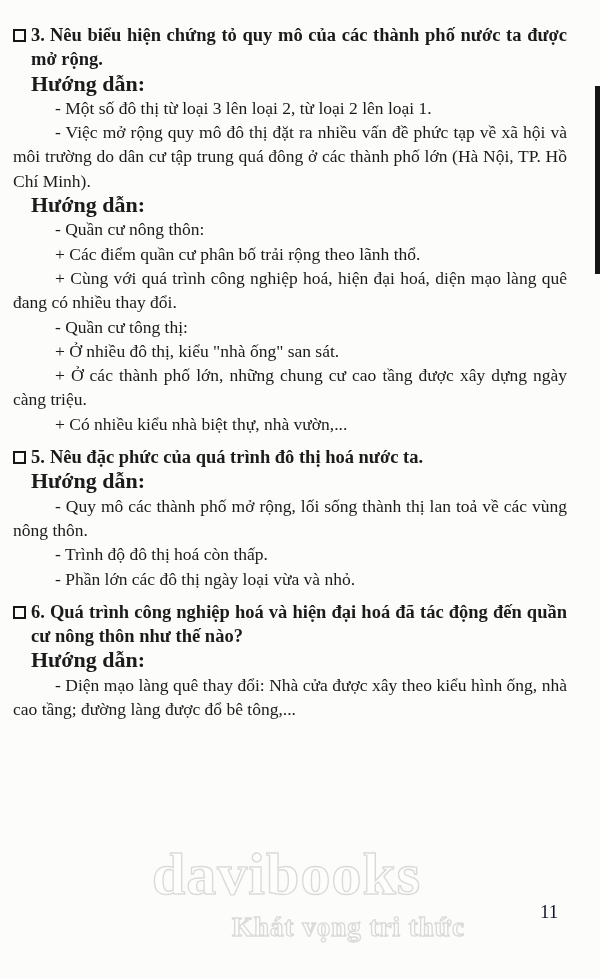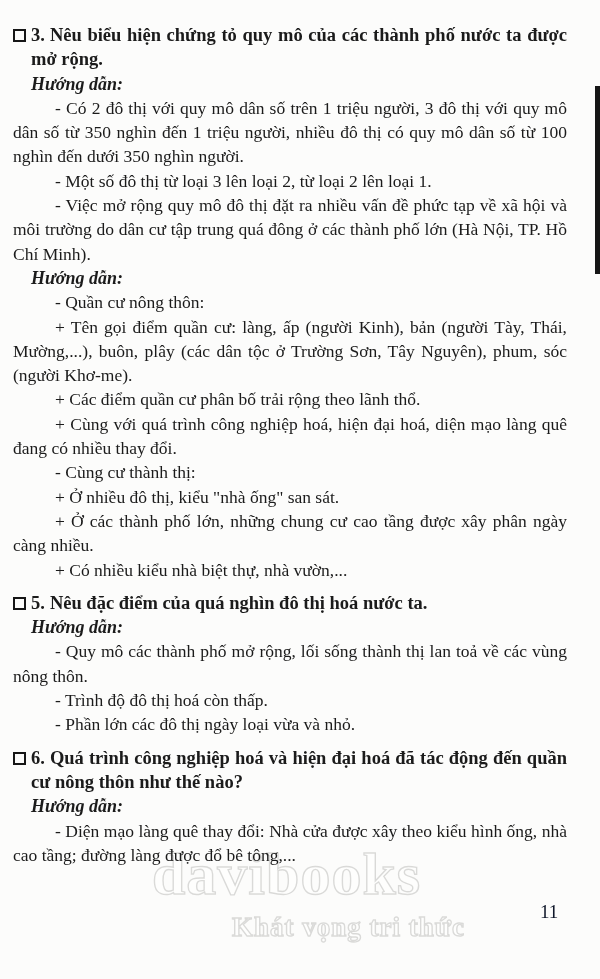--- a/index.html
+++ b/index.html
@@ -39,22 +39,21 @@
     position: absolute;
     left: 0; top: 6px;
     width: 9px; height: 9px;
     border: 2px solid #161616;
     background: transparent;
   }
   .qlabel { margin-right: 5px; }
   .guide {
     margin-left: 18px;
     font-weight: bold;
-    font-style: italic;
-    font-size: 18px;
+    font-size: 22px;
   }
   .watermark {
     position: absolute;
     z-index: 0;
     font-family: Liberation Serif, serif;
     font-weight: bold;
     color: rgba(255,255,255,0.55);
     -webkit-text-stroke: 1.4px rgba(60,60,55,0.18);
     white-space: nowrap;
   }
@@ -83,36 +82,34 @@
 
   <div class="watermark wm1">davibooks</div>
   <div class="watermark wm2">Khát vọng tri thức</div>
 
   <div class="content">
 
     <div class="question">
       <span class="sq"></span><span class="qlabel">3.</span><span>Nêu biểu hiện chứng tỏ quy mô của các thành phố nước ta được mở rộng.</span>
     </div>
     <div class="guide">Hướng dẫn:</div>
-    <div class="para">- Có 2 đô thị với quy mô dân số trên 1 triệu người, 3 đô thị với quy mô dân số từ 350 nghìn đến 1 triệu người, nhiều đô thị có quy mô dân số từ 100 nghìn đến dưới 350 nghìn người.</div>
     <div class="para">- Một số đô thị từ loại 3 lên loại 2, từ loại 2 lên loại 1.</div>
     <div class="para">- Việc mở rộng quy mô đô thị đặt ra nhiều vấn đề phức tạp về xã hội và môi trường do dân cư tập trung quá đông ở các thành phố lớn (Hà Nội, TP. Hồ Chí Minh).</div>
 
     <div class="guide">Hướng dẫn:</div>
     <div class="para">- Quần cư nông thôn:</div>
-    <div class="para">+ Tên gọi điểm quần cư: làng, ấp (người Kinh), bản (người Tày, Thái, Mường,...), buôn, plây (các dân tộc ở Trường Sơn, Tây Nguyên), phum, sóc (người Khơ-me).</div>
     <div class="para">+ Các điểm quần cư phân bố trải rộng theo lãnh thổ.</div>
     <div class="para">+ Cùng với quá trình công nghiệp hoá, hiện đại hoá, diện mạo làng quê đang có nhiều thay đổi.</div>
-    <div class="para">- Cùng cư thành thị:</div>
+    <div class="para">- Quần cư tông thị:</div>
     <div class="para">+ Ở nhiều đô thị, kiểu "nhà ống" san sát.</div>
-    <div class="para">+ Ở các thành phố lớn, những chung cư cao tầng được xây phân ngày càng nhiều.</div>
+    <div class="para">+ Ở các thành phố lớn, những chung cư cao tầng được xây dựng ngày càng triệu.</div>
     <div class="para">+ Có nhiều kiểu nhà biệt thự, nhà vườn,...</div>
 
     <div class="question">
-      <span class="sq"></span><span class="qlabel">5.</span><span>Nêu đặc điểm của quá nghìn đô thị hoá nước ta.</span>
+      <span class="sq"></span><span class="qlabel">5.</span><span>Nêu đặc phức của quá trình đô thị hoá nước ta.</span>
     </div>
     <div class="guide">Hướng dẫn:</div>
     <div class="para">- Quy mô các thành phố mở rộng, lối sống thành thị lan toả về các vùng nông thôn.</div>
     <div class="para">- Trình độ đô thị hoá còn thấp.</div>
     <div class="para">- Phần lớn các đô thị ngày loại vừa và nhỏ.</div>
 
     <div class="question">
       <span class="sq"></span><span class="qlabel">6.</span><span>Quá trình công nghiệp hoá và hiện đại hoá đã tác động đến quần cư nông thôn như thế nào?</span>
     </div>
     <div class="guide">Hướng dẫn:</div>

